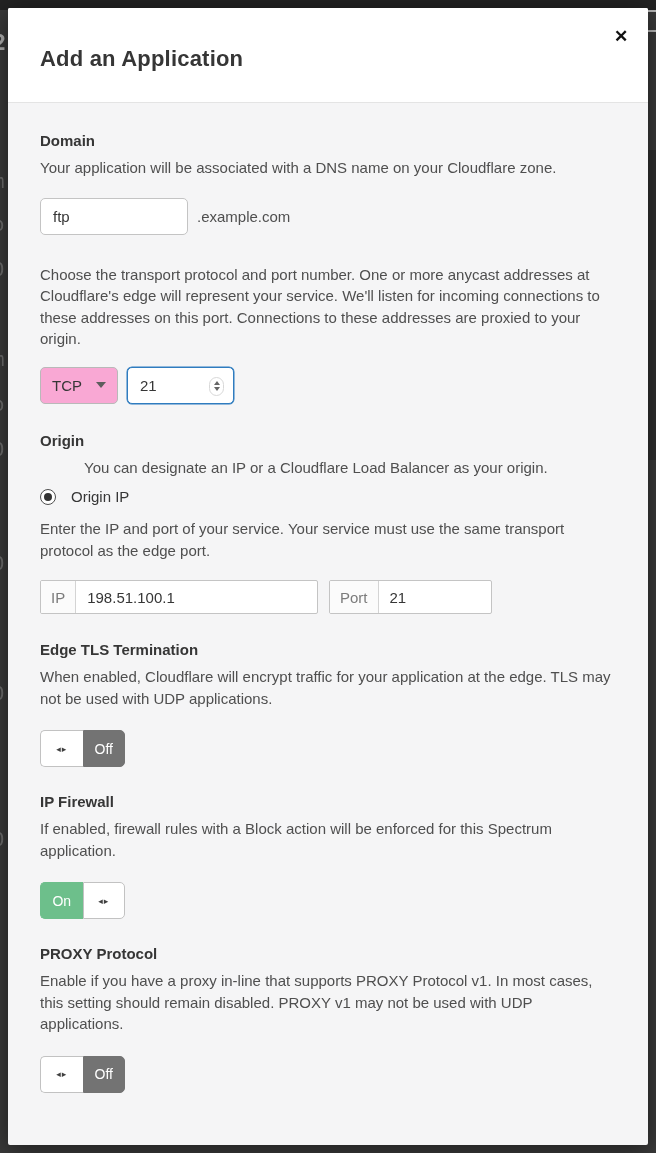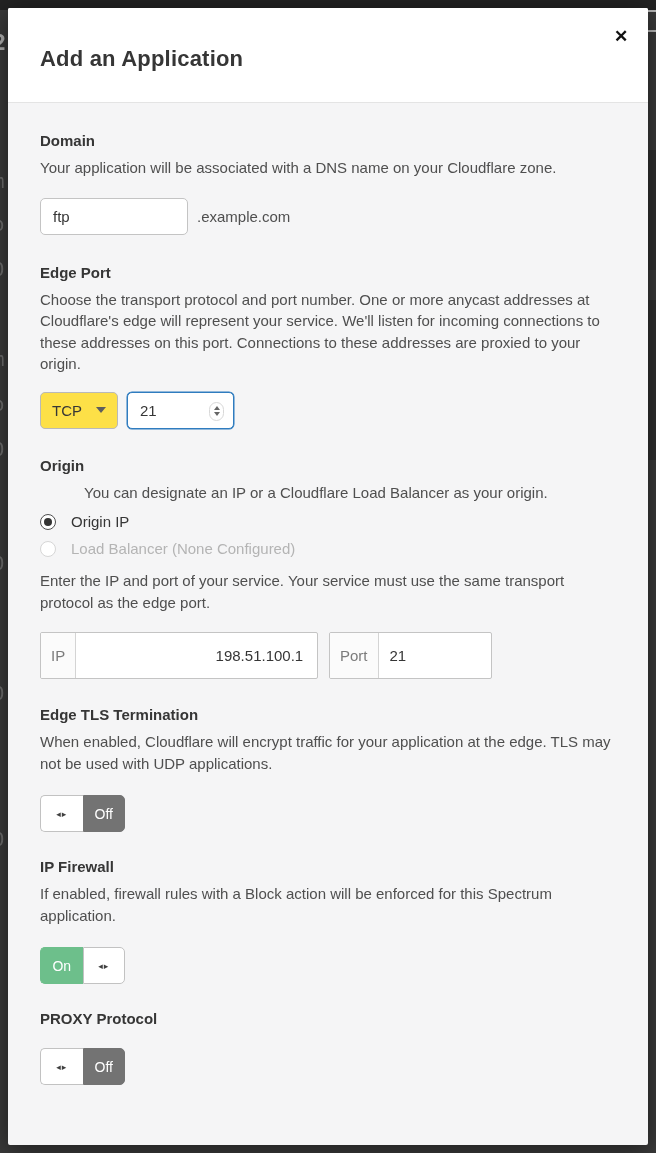--- a/index.html
+++ b/index.html
@@ -55,21 +55,21 @@
   .row { display: flex; align-items: center; }
 
   
   .domain-row { margin: 19px 0 29px; }
   .domain-input { width: 148px; }
   .domain-suffix { font-size: 15px; color: #4f4f4f; margin-left: 9px; }
 
   
   .edgeport-row { margin: 17px 0 28px; }
   .select-box {
-    width: 78px; height: 37px; background: #fde047; border: 1px solid #b9b9b9;
+    width: 78px; height: 37px; background: #f9a8d4; border: 1px solid #b9b9b9;
     border-radius: 5px; display: flex; align-items: center; justify-content: space-between;
     padding: 0 11px; cursor: pointer; margin-right: 9px;
   }
   .select-value { font-size: 15px; color: #363636; }
   .select-caret {
     width: 0; height: 0; border-left: 5px solid transparent;
     border-right: 5px solid transparent; border-top: 6px solid #5d5d5d;
   }
   .number-input-wrap {
     position: relative; width: 107px; height: 37px; background: #fff;
@@ -101,32 +101,32 @@
   }
   .radio-circle.disabled { border-color: #d6d6d6; }
   .radio-label { font-size: 15px; color: #363636; }
   .radio-label.disabled { color: #b4b4b4; }
   .origin-note { margin-top: 13px; }
 
   
   .input-group-row { margin: 19px 0 27px; }
   .input-group {
     display: flex; align-items: stretch; background: #fff; border: 1px solid #c4c4c4;
-    border-radius: 2px; height: 47px; overflow: hidden;
+    border-radius: 2px; height: 34px; overflow: hidden;
   }
   .input-addon {
     display: flex; align-items: center; padding: 0 10px; font-size: 15px; color: #7b7b7b;
     background: #fbfbfb; border-right: 1px solid #d4d4d4;
   }
   .group-input {
     border: none; outline: none; font-family: "Liberation Sans", sans-serif;
     font-size: 15px; color: #363636; padding: 0 11px;
   }
   .ip-group { width: 278px; margin-right: 11px; }
-  .ip-group .group-input { width: 238px; text-align: right; }
+  .ip-group .group-input { width: 238px; }
   .port-group { width: 163px; }
   .port-group .group-input { width: 108px; }
 
   
   .toggle { display: flex; width: 85px; height: 37px; margin: 21px 0 26px; cursor: pointer; }
   .toggle-half {
     width: 42.5px; height: 37px; display: flex; align-items: center; justify-content: center;
     font-size: 14px;
   }
   .toggle-handle {
@@ -169,21 +169,20 @@
     <div>
       <div class="section-label">Domain</div>
       <div class="section-desc">Your application will be associated with a DNS name on your Cloudflare zone.</div>
       <div class="row domain-row">
         <input class="text-input domain-input" value="ftp" style="">
         <span class="domain-suffix">.example.com</span>
       </div>
     </div>
 
     <div>
-      <div class="section-label">Edge Port</div>
       <div class="section-desc">Choose the transport protocol and port number. One or more anycast addresses at Cloudflare's edge will represent your service. We'll listen for incoming connections to these addresses on this port. Connections to these addresses are proxied to your origin.</div>
       <div class="row edgeport-row">
         <div class="select-box">
           <span class="select-value">TCP</span>
           <span class="select-caret"></span>
         </div>
         <div class="number-input-wrap">
           <input class="number-input" value="21" style="">
           <span class="spinner">
             <span class="spin-up"></span>
@@ -193,24 +192,20 @@
       </div>
     </div>
 
     <div>
       <div class="section-label">Origin</div>
       <div class="section-desc" style="margin-bottom:10px;margin-left:44px;">You can designate an IP or a Cloudflare Load Balancer as your origin.</div>
 
       <div class="radio-row">
         <span class="radio-circle checked"></span>
         <span class="radio-label">Origin IP</span>
-      </div>
-      <div class="radio-row">
-        <span class="radio-circle disabled"></span>
-        <span class="radio-label disabled">Load Balancer (None Configured)</span>
       </div>
 
       <div class="section-desc origin-note">Enter the IP and port of your service. Your service must use the same transport protocol as the edge port.</div>
 
       <div class="row input-group-row">
         <div class="input-group ip-group">
           <span class="input-addon">IP</span>
           <input class="group-input" value="198.51.100.1" style="">
         </div>
         <div class="input-group port-group">
@@ -237,20 +232,21 @@
       <div class="toggle">
         <span class="toggle-half toggle-label-on left">On</span>
         <span class="toggle-half toggle-handle right">
           <span class="toggle-arrows">◂▸</span>
         </span>
       </div>
     </div>
 
     <div>
       <div class="section-label">PROXY Protocol</div>
+      <div class="section-desc">Enable if you have a proxy in-line that supports PROXY Protocol v1. In most cases, this setting should remain disabled. PROXY v1 may not be used with UDP applications.</div>
       <div class="toggle" style="margin-bottom:8px;">
         <span class="toggle-half toggle-handle left">
           <span class="toggle-arrows">◂▸</span>
         </span>
         <span class="toggle-half toggle-label-off right">Off</span>
       </div>
     </div>
 
   </div>
 </div>

